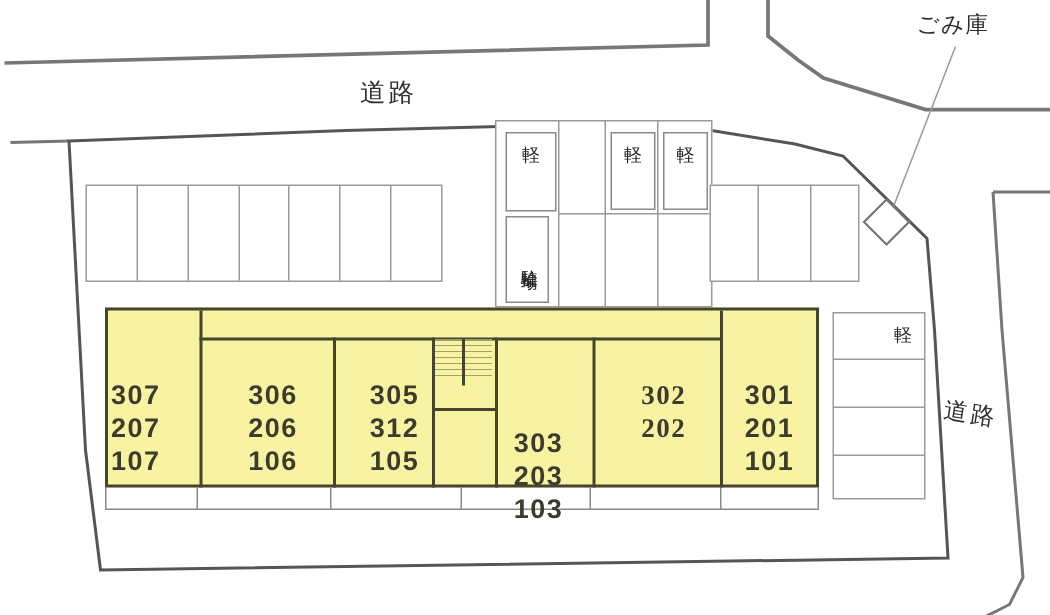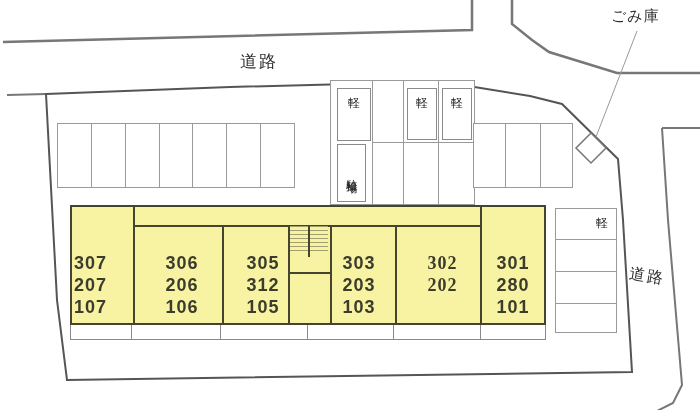--- a/index.html
+++ b/index.html
@@ -127,32 +127,32 @@
   <div class="unit" style="left:133px;width:98px;">
     <div>306</div>
     <div>206</div>
     <div>106</div>
   </div>
   <div class="unit" style="left:222px;width:82px;">
     <div>305</div>
     <div>312</div>
     <div>105</div>
   </div>
-  <div class="unit" style="left:330px;width:58px;">
+  <div class="unit" style="left:330px;width:58px;margin-top:32px;">
     <div>303</div>
     <div>203</div>
     <div>103</div>
   </div>
   <div class="unit" style="left:400px;width:85px;font-family:Liberation Serif, serif;">
     <div>302</div>
     <div>202</div>
   </div>
   <div class="unit" style="left:480px;width:66px;">
     <div>301</div>
-    <div>280</div>
+    <div>201</div>
     <div>101</div>
   </div>
 
   <div id="entry-strip"></div>
   <div class="estrip-div" style="left:131px;"></div>
   <div class="estrip-div" style="left:220px;"></div>
   <div class="estrip-div" style="left:307px;"></div>
   <div class="estrip-div" style="left:393px;"></div>
   <div class="estrip-div" style="left:480px;"></div>
 

